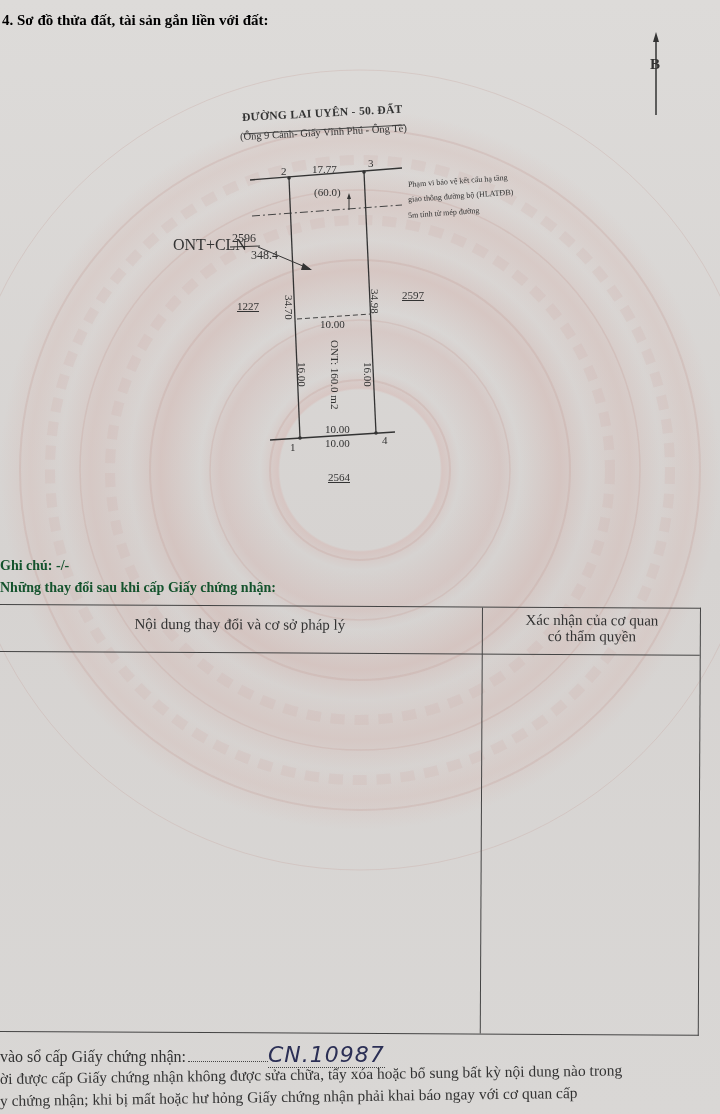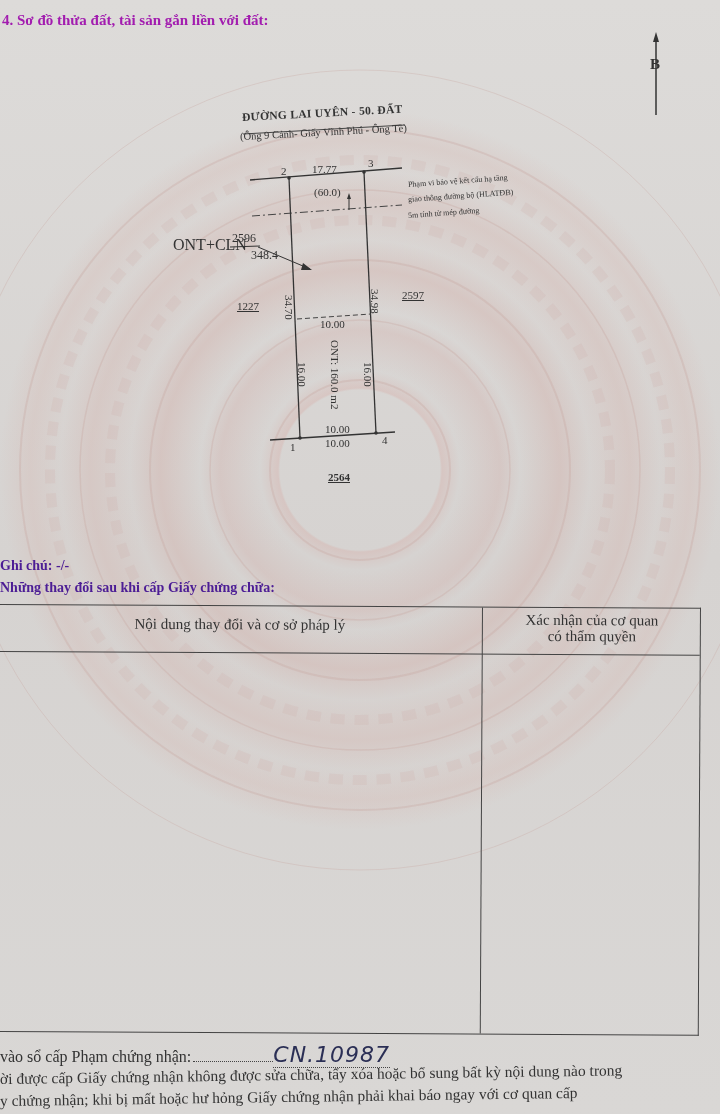--- a/index.html
+++ b/index.html
@@ -15,28 +15,28 @@
         radial-gradient(circle at 360px 470px, rgba(220,190,185,0.0) 0px, rgba(220,190,185,0.0) 80px,
                         rgba(215,180,175,0.45) 82px, rgba(215,180,175,0.0) 100px,
                         rgba(210,175,170,0.35) 140px, rgba(210,175,170,0.0) 160px,
                         rgba(210,178,172,0.45) 200px, rgba(210,178,172,0.05) 230px,
                         rgba(212,182,176,0.4) 270px, rgba(212,182,176,0.05) 300px,
                         rgba(214,186,180,0.35) 330px, rgba(214,186,180,0.0) 360px),
         linear-gradient(180deg, #dddbd9 0%, #d6d3d1 50%, #d9d7d5 100%);
     }
     .rings { position: absolute; left: 0; top: 0; width: 720px; height: 1114px; pointer-events: none; }
     .abs { position: absolute; }
-    .section-title { left: 2px; top: 12px; font-size: 15px; font-weight: bold; color: #a21caf; text-align: right; }
+    .section-title { left: 2px; top: 12px; font-size: 15px; font-weight: bold; color: #000000; text-align: right; }
     .road-title { left: 242px; top: 111px; font-size: 11.5px; font-weight: bold; letter-spacing: 0.3px; transform: rotate(-3deg); transform-origin: left center; color:#333; }
     .road-sub { left: 240px; top: 131px; font-size: 10.5px; transform: rotate(-3deg); transform-origin: left center; color:#333; }
     .small { font-size: 11px; color: #333; }
     .note { font-size: 8px; color: #333; transform: rotate(-4deg); transform-origin: left center; }
     .parcel { font-size: 11px; text-decoration: underline; color:#333; }
     .vtext { writing-mode: vertical-rl; font-size: 11px; color:#333; }
-    .notes-line { left: 0; font-size: 14px; font-weight: bold; color: #4c1d95; }
+    .notes-line { left: 0; font-size: 14px; font-weight: bold; color: #14532d; }
     .table {
       position: absolute; left: -2px; top: 604px; width: 702px; height: 426px;
       border-top: 1.5px solid #444; border-right: 1.5px solid #444; border-bottom: 1.5px solid #444;
       transform: rotate(0.3deg); transform-origin: left top;
     }
     .table .hdr-row { position: absolute; left: 0; top: 0; width: 100%; height: 46px; border-bottom: 1.5px solid #444; }
     .table .col-div { position: absolute; left: 484px; top: 0; width: 0; height: 100%; border-left: 1.5px solid #444; }
     .th1 { position: absolute; left: 0; width: 484px; top: 10px; text-align: center; font-size: 15px; color:#333; }
     .th2 { position: absolute; left: 486px; width: 216px; top: 4px; text-align: center; font-size: 15px; line-height: 16px; color:#333; }
     .reg-line { left: 0; top: 1042px; font-size: 16px; color: #333; }
@@ -115,41 +115,41 @@
 <div class="abs note" style="left:408px;top:180px;">Phạm vi bảo vệ kết cấu hạ tầng</div>
 <div class="abs note" style="left:408px;top:195px;">giao thông đường bộ (HLATĐB)</div>
 <div class="abs note" style="left:408px;top:211px;">5m tính từ mép đường</div>
 
 <div class="abs small" style="left:173px;top:236px;font-size:16px;">ONT+CLN</div>
 <div class="abs small" style="left:232px;top:231px;font-size:12px;">2596</div>
 <div class="abs small" style="left:232px;top:248px;font-size:12px;margin-left:19px;">348.4</div>
 
 <div class="abs parcel" style="left:237px;top:300px;">1227</div>
 <div class="abs parcel" style="left:402px;top:289px;">2597</div>
-<div class="abs parcel" style="left:328px;top:471px;font-weight:bold;">2564</div>
+<div class="abs parcel" style="left:328px;top:471px;">2564</div>
 
 <div class="abs vtext" style="left:283px;top:295px;">34.70</div>
 <div class="abs vtext" style="left:369px;top:289px;">34.98</div>
 <div class="abs small" style="left:320px;top:318px;">10.00</div>
 <div class="abs vtext" style="left:296px;top:362px;">16.00</div>
 <div class="abs vtext" style="left:362px;top:362px;">16.00</div>
 <div class="abs vtext" style="left:329px;top:340px;">ONT: 160.0 m2</div>
 <div class="abs small" style="left:325px;top:423px;">10.00</div>
 <div class="abs small" style="left:325px;top:437px;">10.00</div>
 <div class="abs small" style="left:290px;top:441px;">1</div>
 <div class="abs small" style="left:382px;top:434px;">4</div>
 
 <div class="abs notes-line" style="top:558px;">Ghi chú: -/-</div>
-<div class="abs notes-line" style="top:580px;">Những thay đổi sau khi cấp Giấy chứng chữa:</div>
+<div class="abs notes-line" style="top:580px;">Những thay đổi sau khi cấp Giấy chứng nhận:</div>
 
 <div class="table">
   <div class="hdr-row"></div>
   <div class="col-div"></div>
   <div class="th1">Nội dung thay đổi và cơ sở pháp lý</div>
   <div class="th2">Xác nhận của cơ quan<br>có thẩm quyền</div>
 </div>
 
 <div class="abs reg-line">
-  <span>vào sổ cấp Phạm chứng nhận:</span><span class="dots"></span><span class="handwrite">CN.10987</span>
+  <span>vào sổ cấp Giấy chứng nhận:</span><span class="dots"></span><span class="handwrite">CN.10987</span>
 </div>
 
 <div class="abs foot1">ời được cấp Giấy chứng nhận không được sửa chữa, tẩy xóa hoặc bổ sung bất kỳ nội dung nào trong</div>
 <div class="abs foot2">y chứng nhận; khi bị mất hoặc hư hỏng Giấy chứng nhận phải khai báo ngay với cơ quan cấp</div>
 
 </body></html>

